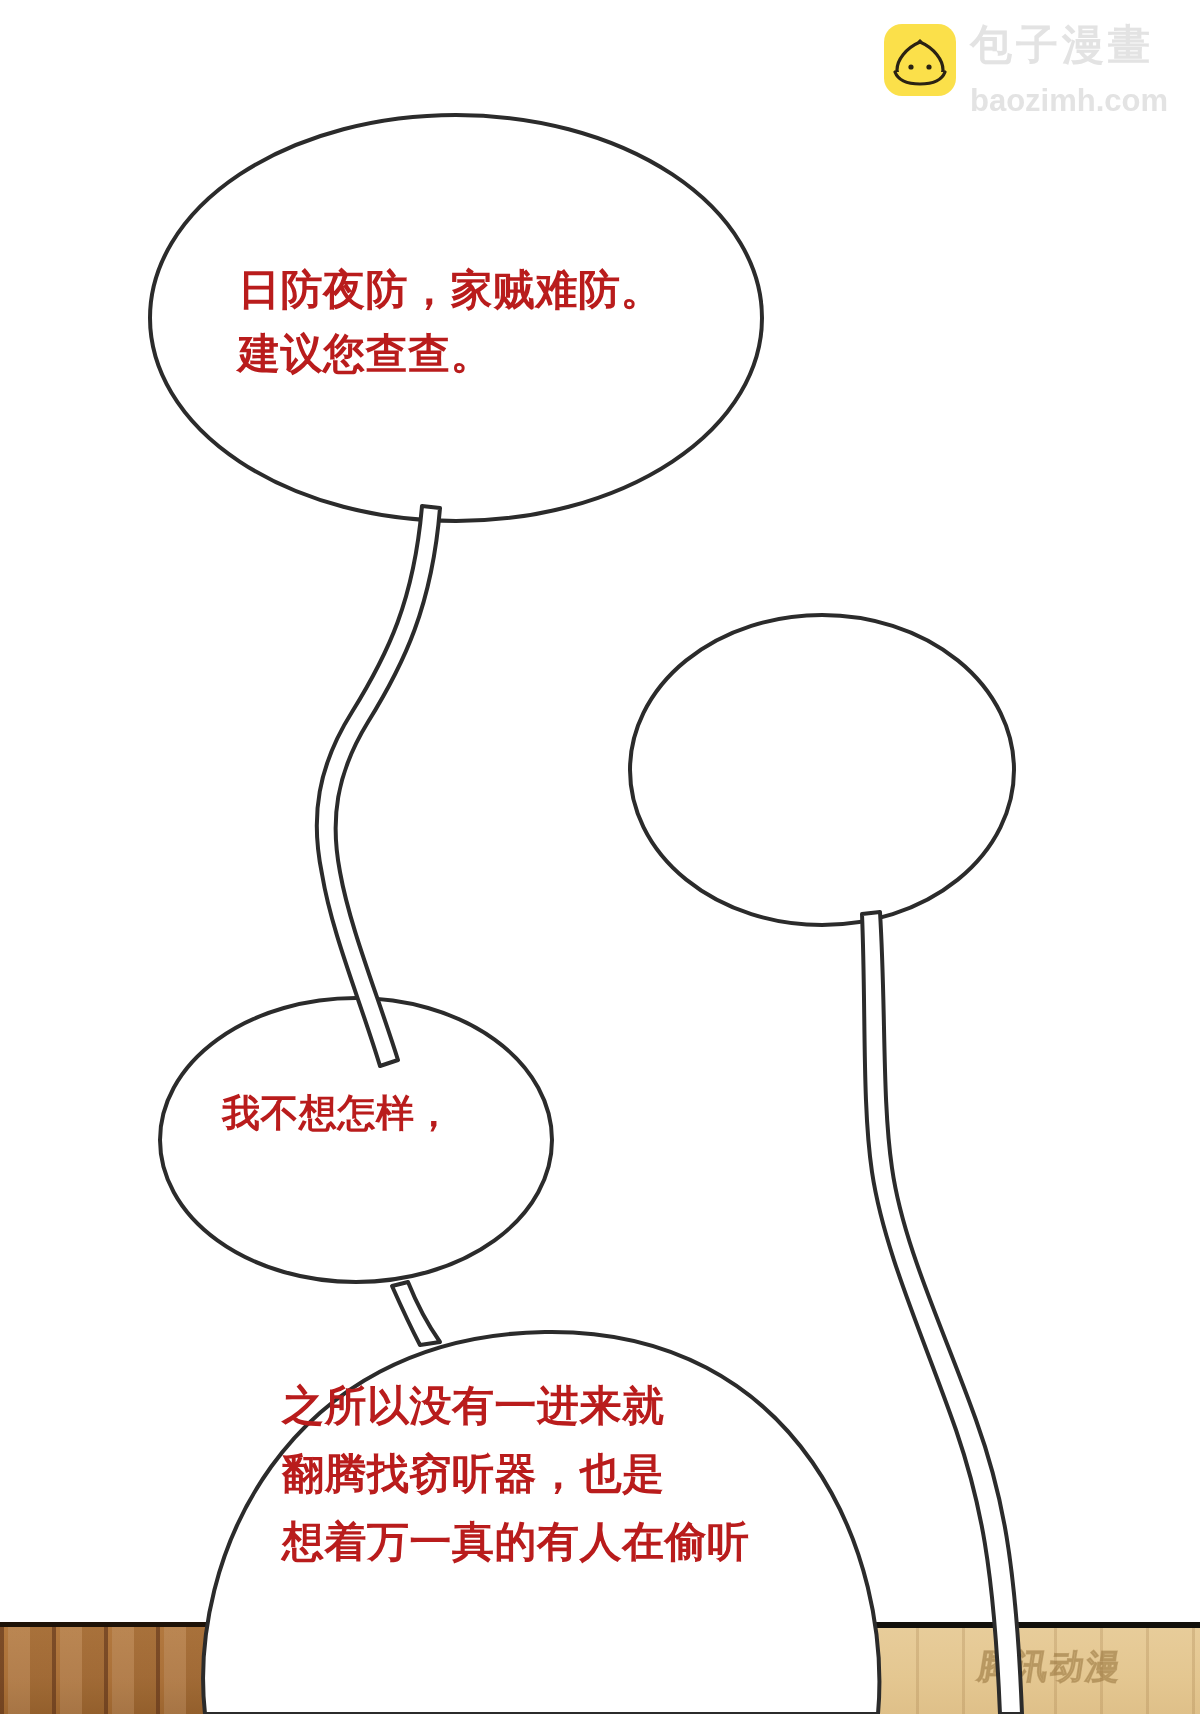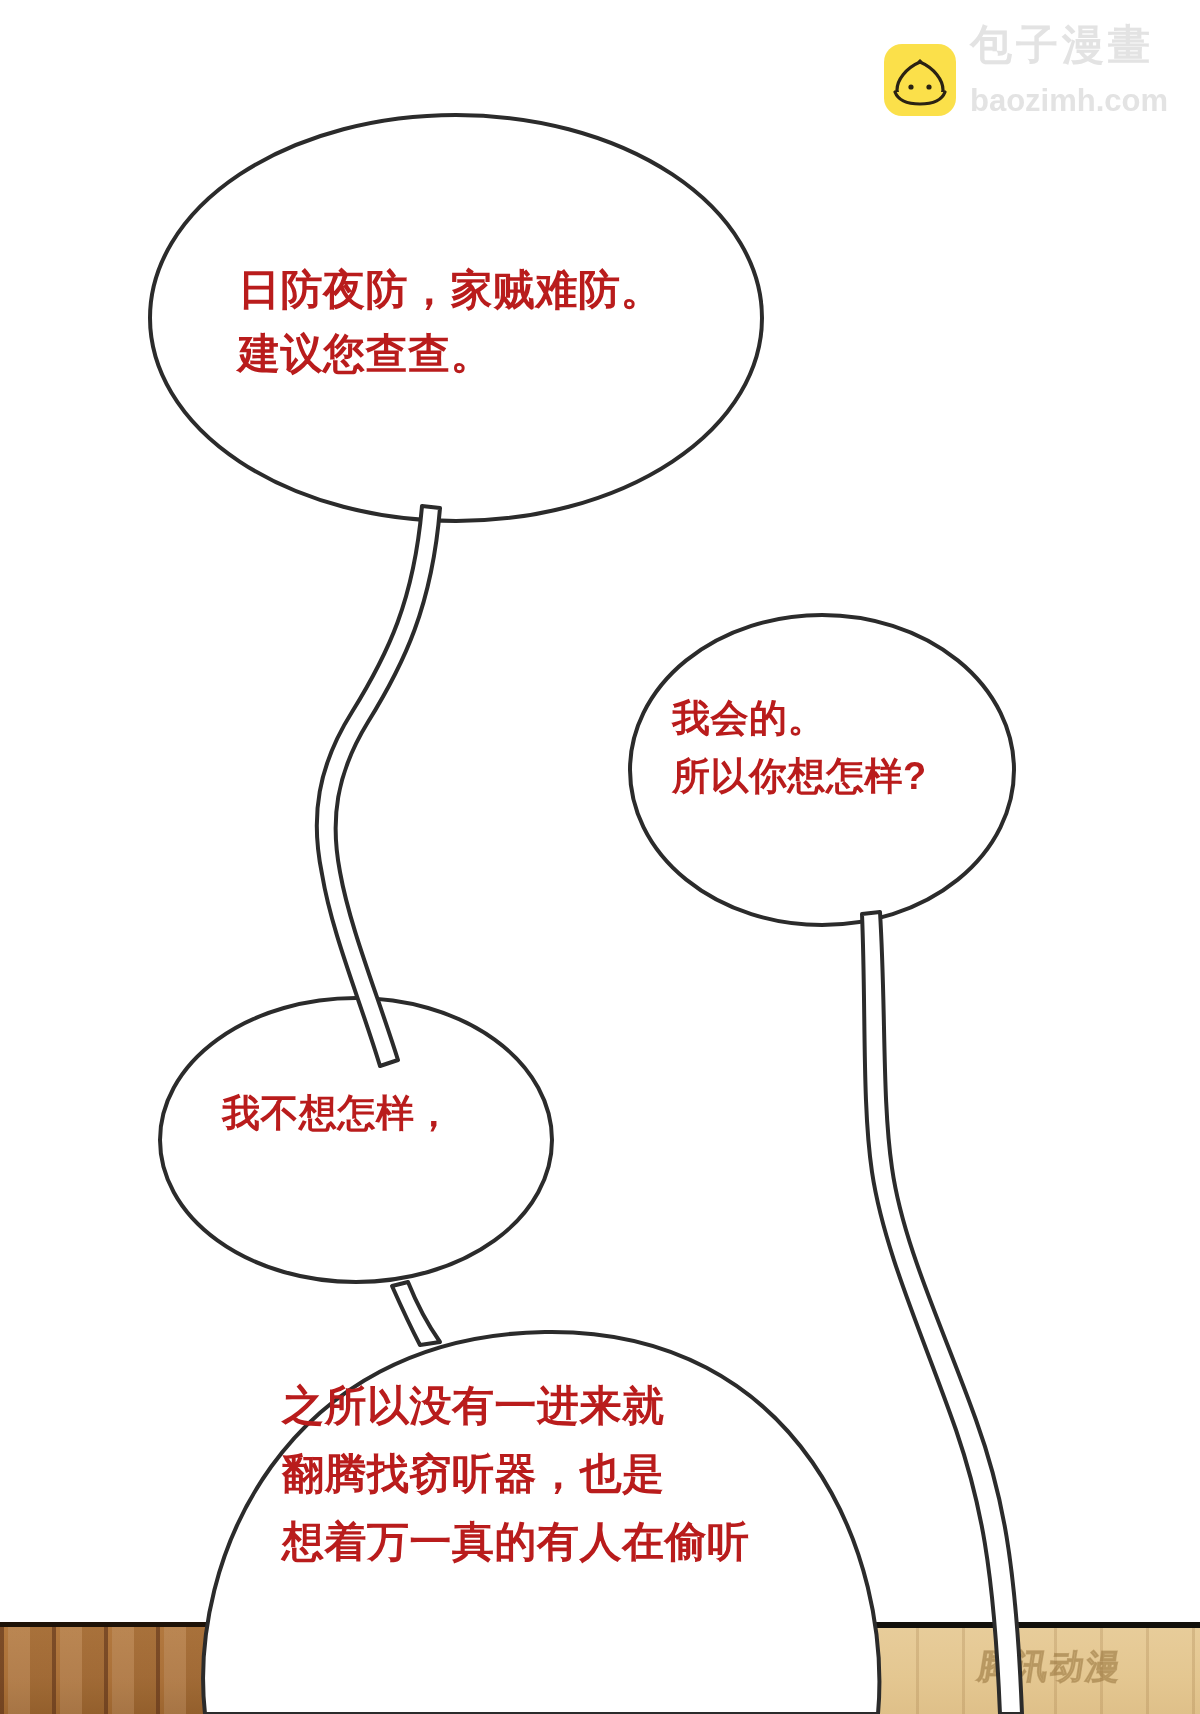--- a/index.html
+++ b/index.html
@@ -108,21 +108,21 @@
   #b2-text { left: 672px; top: 690px; font-size: 38px; }
   #b3-text { left: 222px; top: 1085px; font-size: 38px; }
   #b4-text { left: 282px; top: 1372px; font-size: 42px; line-height: 1.62; }
 
   
   .logo-wrap {
     position: absolute;
     left: 884px;
     top: 24px;
     display: flex;
-    align-items: flex-end;
+    align-items: flex-start;
     gap: 14px;
     user-select: none;
   }
   .logo-mark {
     position: relative;
     width: 72px;
     height: 72px;
     border-radius: 18px;
     background: #fbe04a;
     flex: none;
@@ -189,22 +189,20 @@
                C 350 928 378 996 398 1060
                L 380 1066
                C 360 1000 332 934 322 874
                C 310 816 318 766 352 712
                C 388 654 414 600 422 506 Z"></path>
     </g>
   </svg>
 
   <div class="btext" id="b1-text">日防夜防，家贼难防。
 建议您查查。</div>
-  <div class="btext" id="b2-text">我会的。
-所以你想怎样?</div>
   <div class="btext" id="b4-text">之所以没有一进来就
 翻腾找窃听器，也是
 想着万一真的有人在偷听</div>
   <div class="btext" id="b3-text">我不想怎样，</div>
 
   <div class="logo-wrap">
     <div class="logo-mark">
       <svg width="72" height="72" viewBox="0 0 72 72" aria-hidden="true">
         <path d="M36 17 C30 23 26 31 25 37" fill="none" stroke="#2a2213" stroke-width="2.6" stroke-linecap="round"></path>
         <path d="M36 17 C34 24 32 31 31 38" fill="none" stroke="#2a2213" stroke-width="2.6" stroke-linecap="round"></path>

